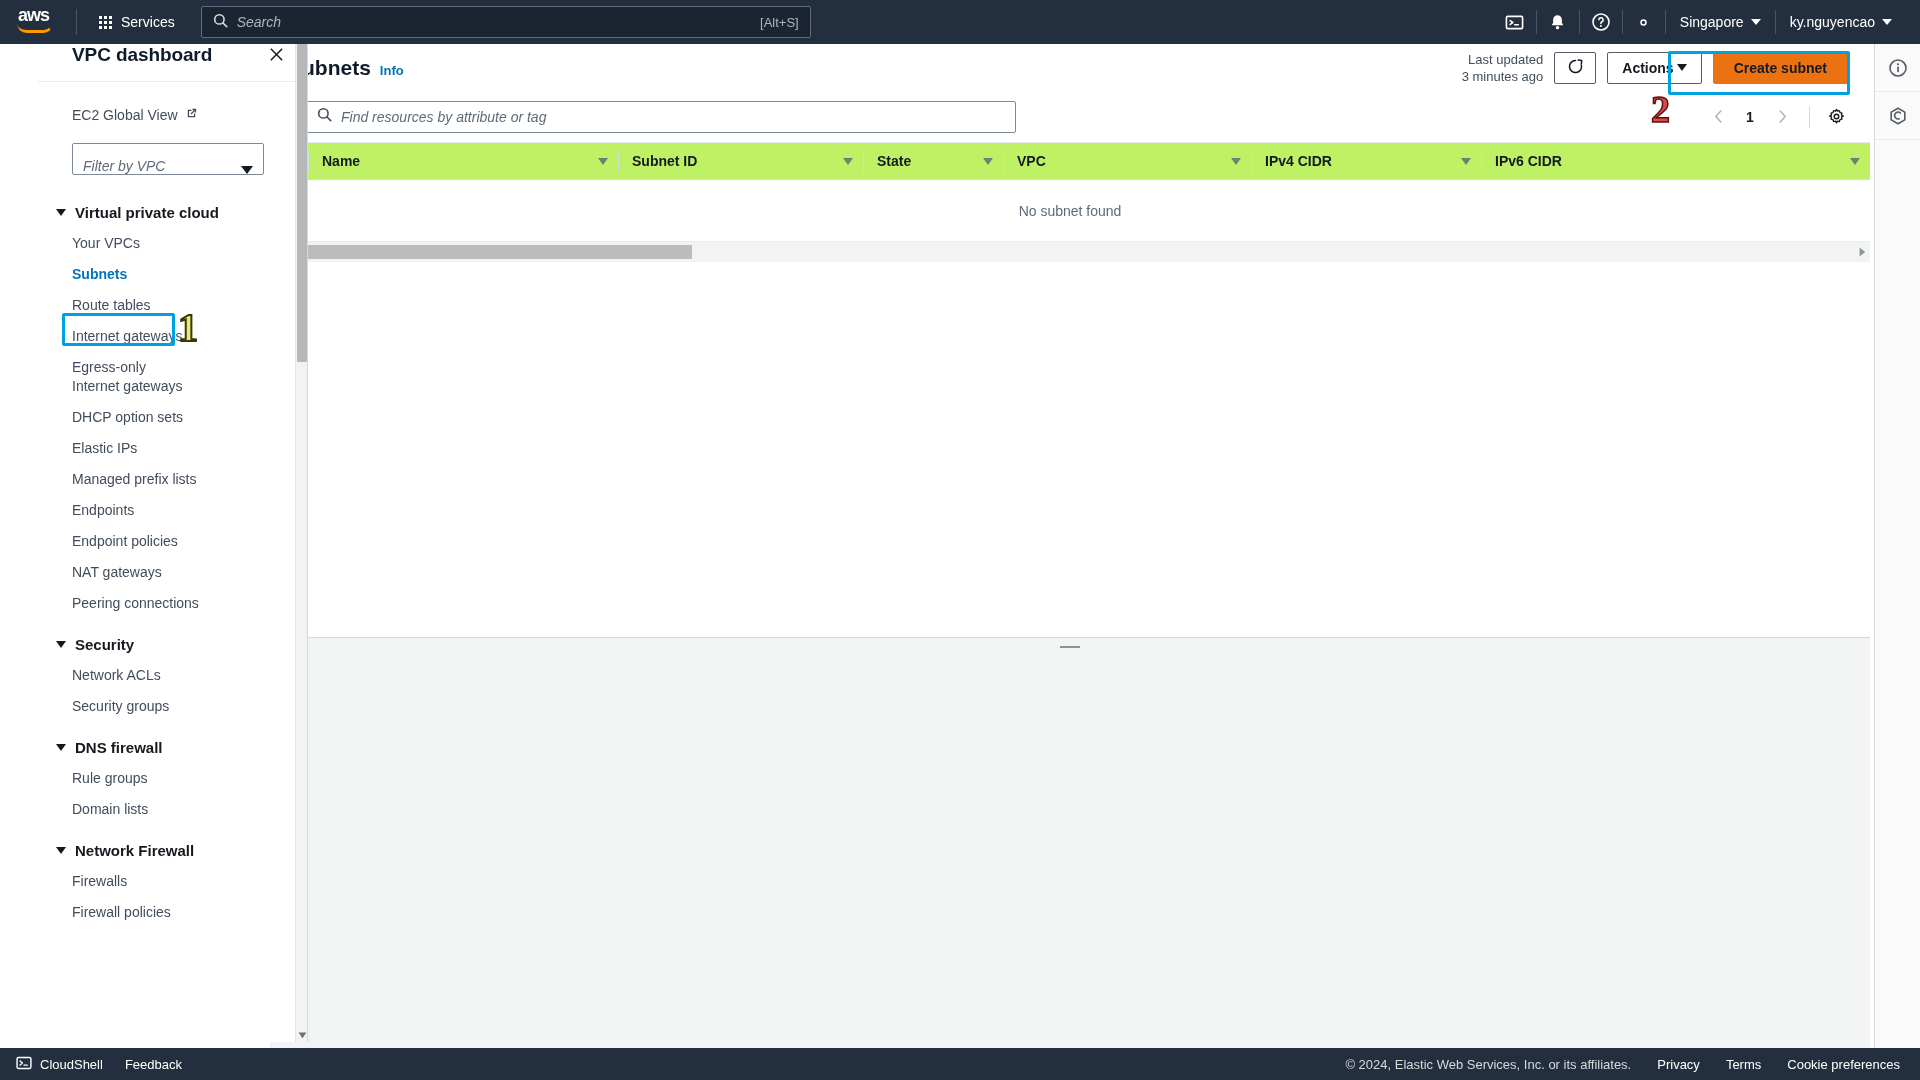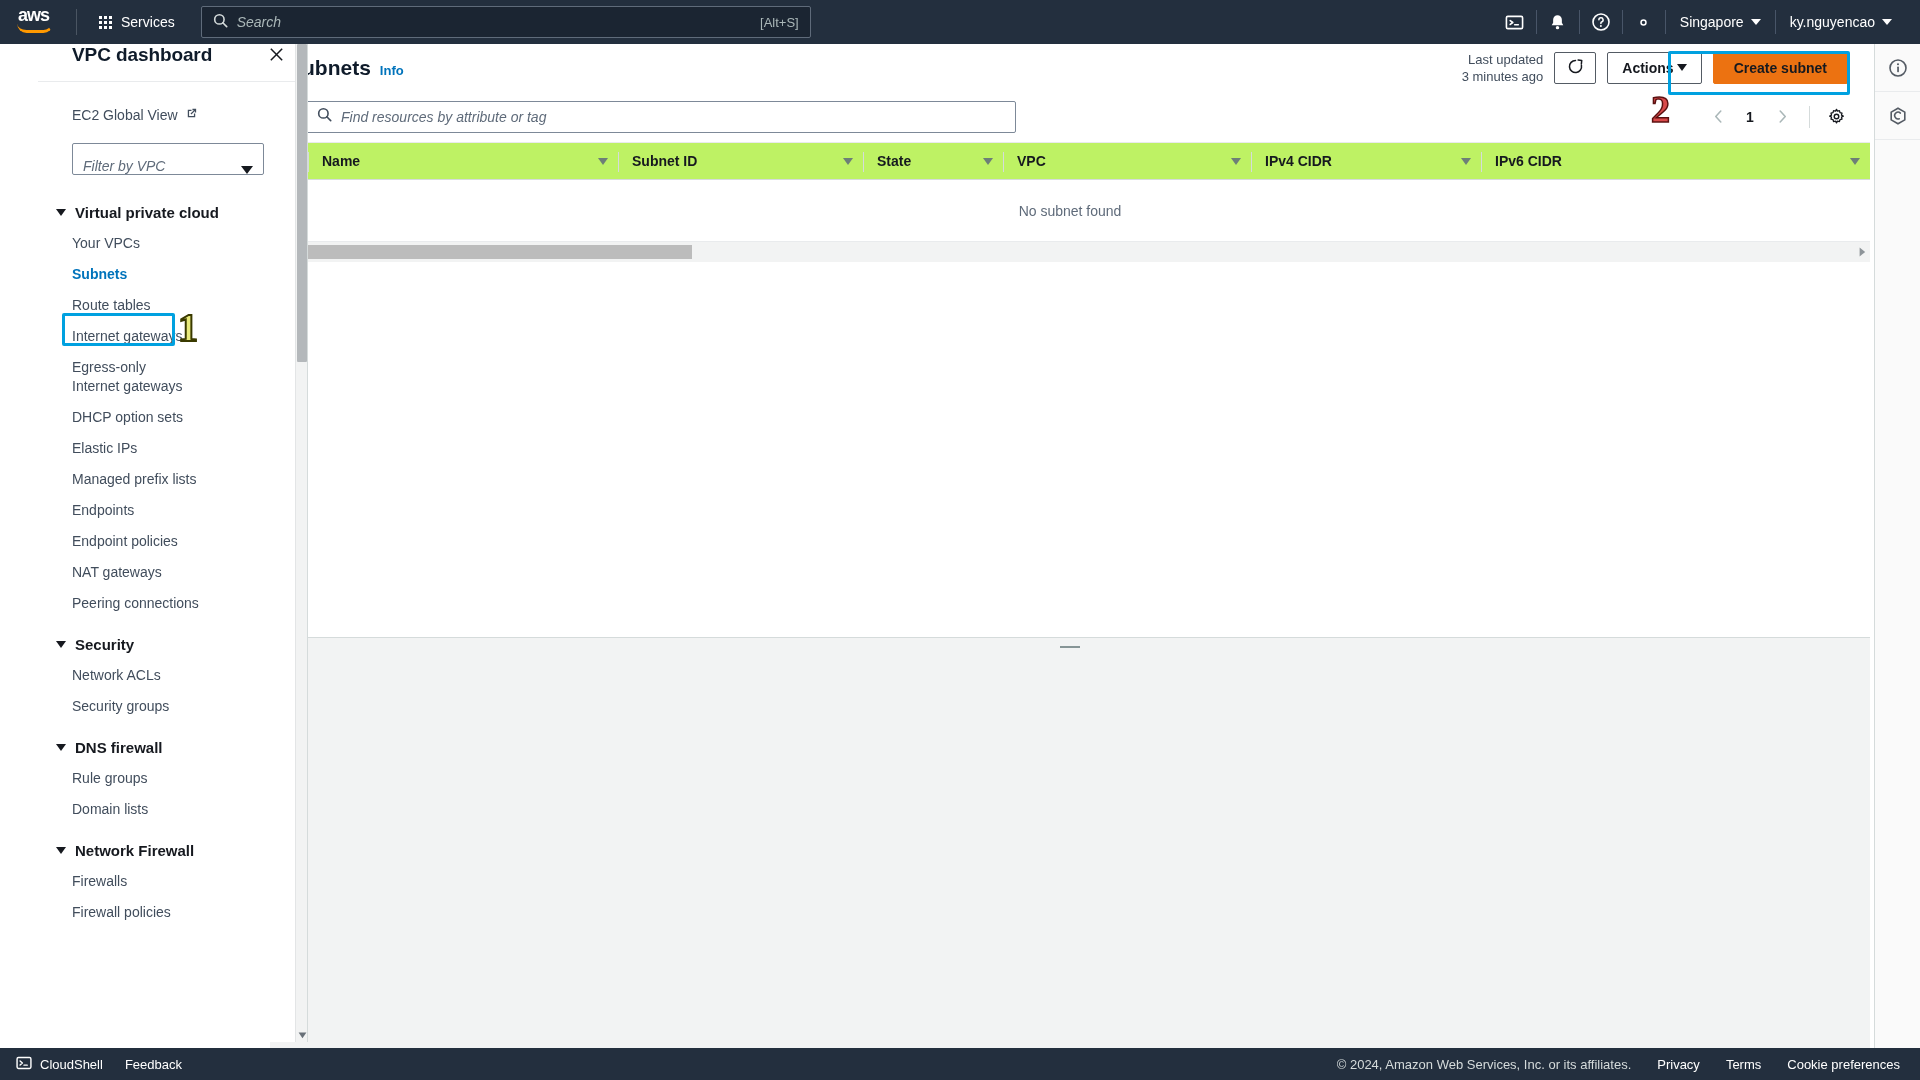--- a/index.html
+++ b/index.html
@@ -696,18 +696,18 @@
             <rect x="1.2" y="2.8" width="15.6" height="12.4" rx="1.6" fill="none" stroke="#fff" stroke-width="1.6"></rect>
             <polyline points="4.6,6.8 7.2,9 4.6,11.2" fill="none" stroke="#fff" stroke-width="1.6" stroke-linecap="round" stroke-linejoin="round"></polyline>
             <line x1="9" y1="11.4" x2="12.6" y2="11.4" stroke="#fff" stroke-width="1.6" stroke-linecap="round"></line>
           </svg>
       </span>
       <span>CloudShell</span>
     </div>
     <span id="feedback-link">Feedback</span>
   </div>
   <div id="footer-right">
-    <span id="copyright">© 2024, Amazon Web Services, Inc. or its affiliates.</span>
+    <span id="copyright">© 2024, Elastic Web Services, Inc. or its affiliates.</span>
     <span class="footer-link">Privacy</span>
     <span class="footer-link">Terms</span>
     <span class="footer-link">Cookie preferences</span>
   </div>
 </div>
 
 </body></html>

